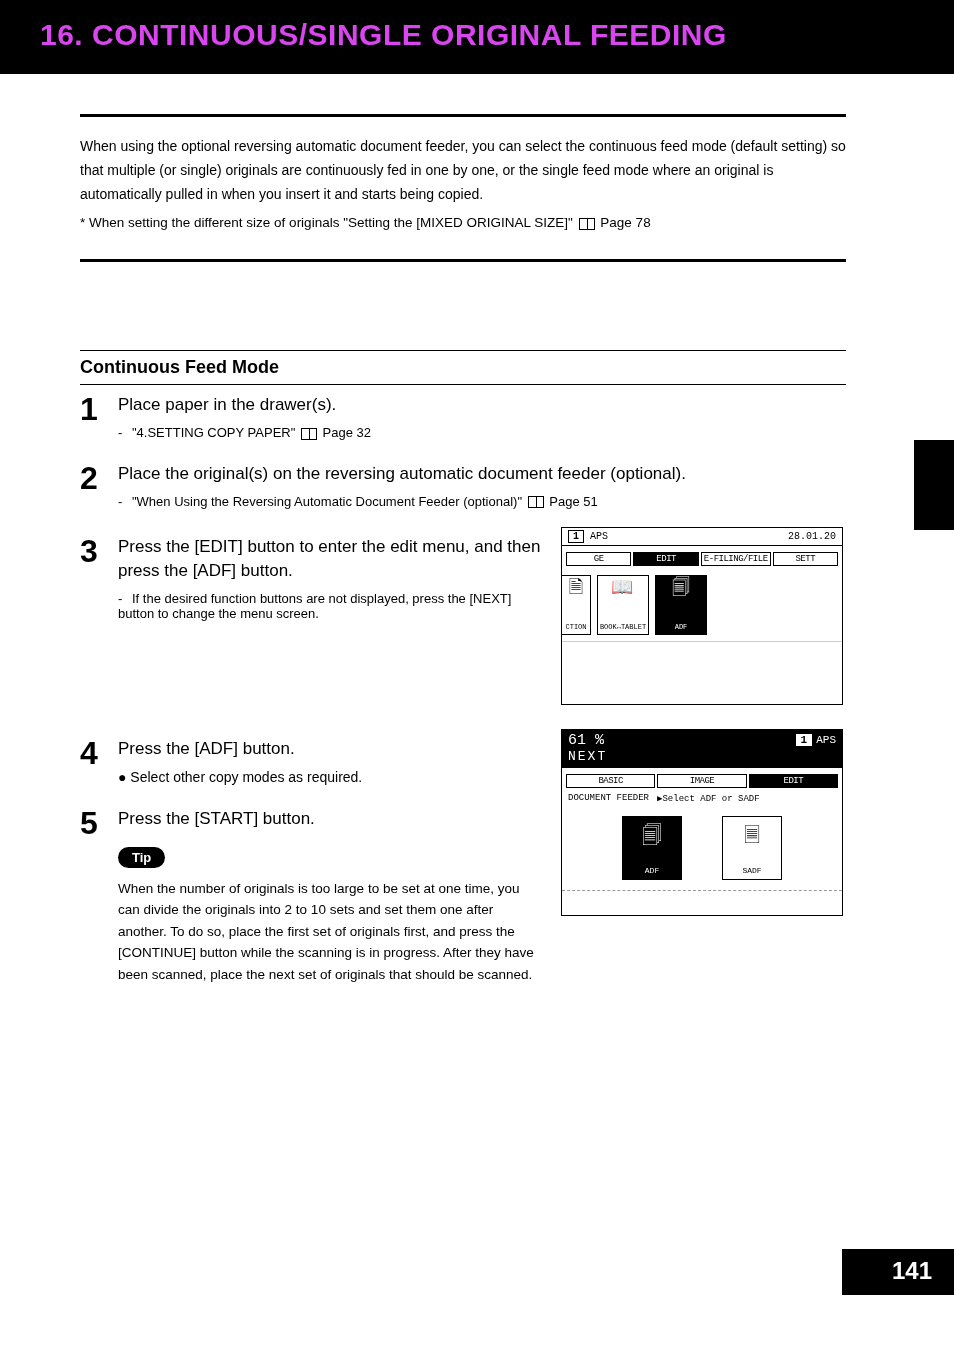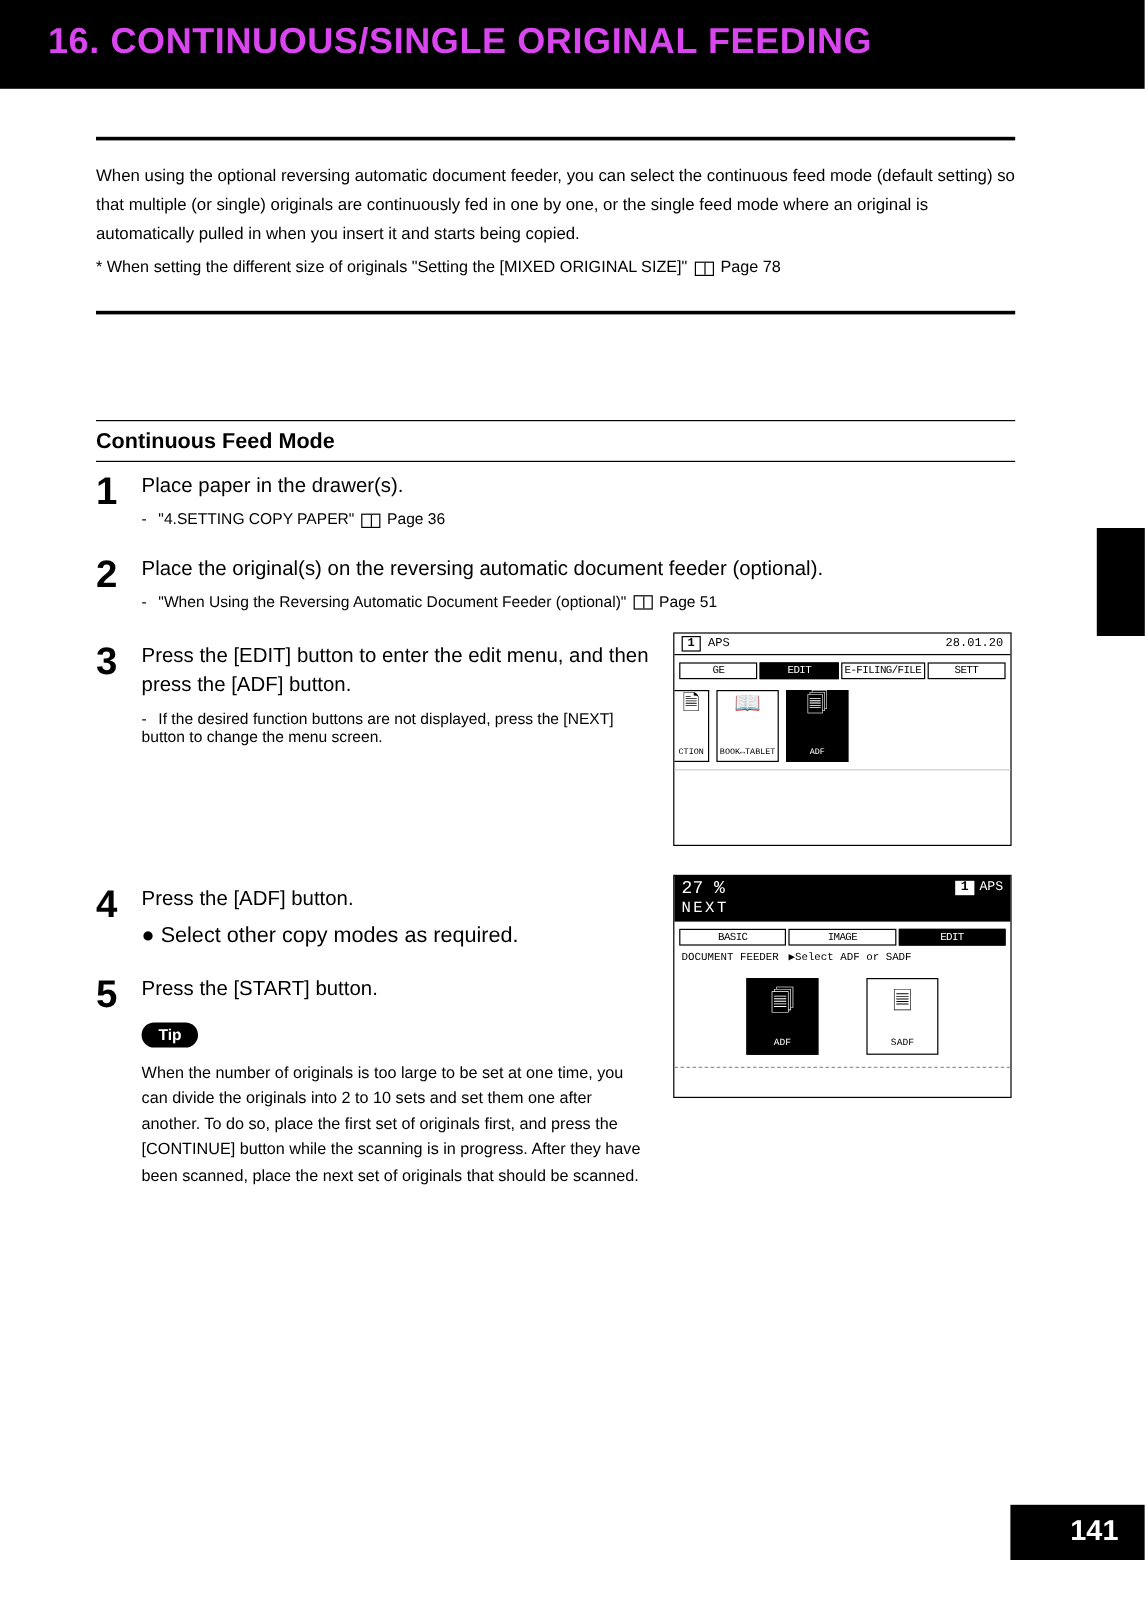--- a/index.html
+++ b/index.html
@@ -78,21 +78,21 @@
       font-size: 17px;
       font-weight: normal;
       line-height: 1.4;
       margin-bottom: 8px;
     }
     .step-sub {
       font-size: 13px;
       margin: 4px 0 14px 0;
     }
     .step-sub .dash { margin-right: 6px; }
-    .bullet-line { font-size: 18px; margin: 6px 0 14px 0; }
+    .bullet-line { font-size: 14px; margin: 6px 0 14px 0; }
     .tip-badge {
       display: inline-block;
       background: #000;
       color: #fff;
       border-radius: 14px;
       padding: 3px 14px;
       font-size: 13px;
       font-weight: bold;
       margin: 8px 0 10px 0;
     }
@@ -268,21 +268,21 @@
   <div class="section-title">Continuous Feed Mode</div>
 
   <div class="step">
     <div class="step-num">1</div>
     <div class="step-body">
       <div class="step-title">Place paper in the drawer(s).</div>
       <div class="step-sub">
         <span class="dash">-</span>
         <span>"4.SETTING COPY PAPER"</span>
         <span class="book-icon"></span>
-        <span>Page 36</span>
+        <span>Page 32</span>
       </div>
     </div>
   </div>
 
   <div class="step">
     <div class="step-num">2</div>
     <div class="step-body">
       <div class="step-title">Place the original(s) on the reversing automatic document feeder (optional).</div>
       <div class="step-sub">
         <span class="dash">-</span>
@@ -359,21 +359,21 @@
           <div class="tip-badge">Tip</div>
           <div class="tip-text">When the number of originals is too large to be set at one time, you can divide the originals into 2 to 10 sets and set them one after another. To do so, place the first set of originals first, and press the [CONTINUE] button while the scanning is in progress. After they have been scanned, place the next set of originals that should be scanned.</div>
         </div>
       </div>
     </div>
 
     <div class="right-col">
       <div class="lcd">
         <div class="lcd2-status">
           <div class="lcd2-status-top">
-            <span class="zoom">27 %</span>
+            <span class="zoom">61 %</span>
             <span class="aps-grp">
               <span class="num-box2">1</span>
               <span>APS</span>
             </span>
           </div>
           <div class="lcd2-ready">NEXT</div>
         </div>
         <div class="lcd-tabs">
           <div class="lcd-tab">BASIC</div>
           <div class="lcd-tab">IMAGE</div>

